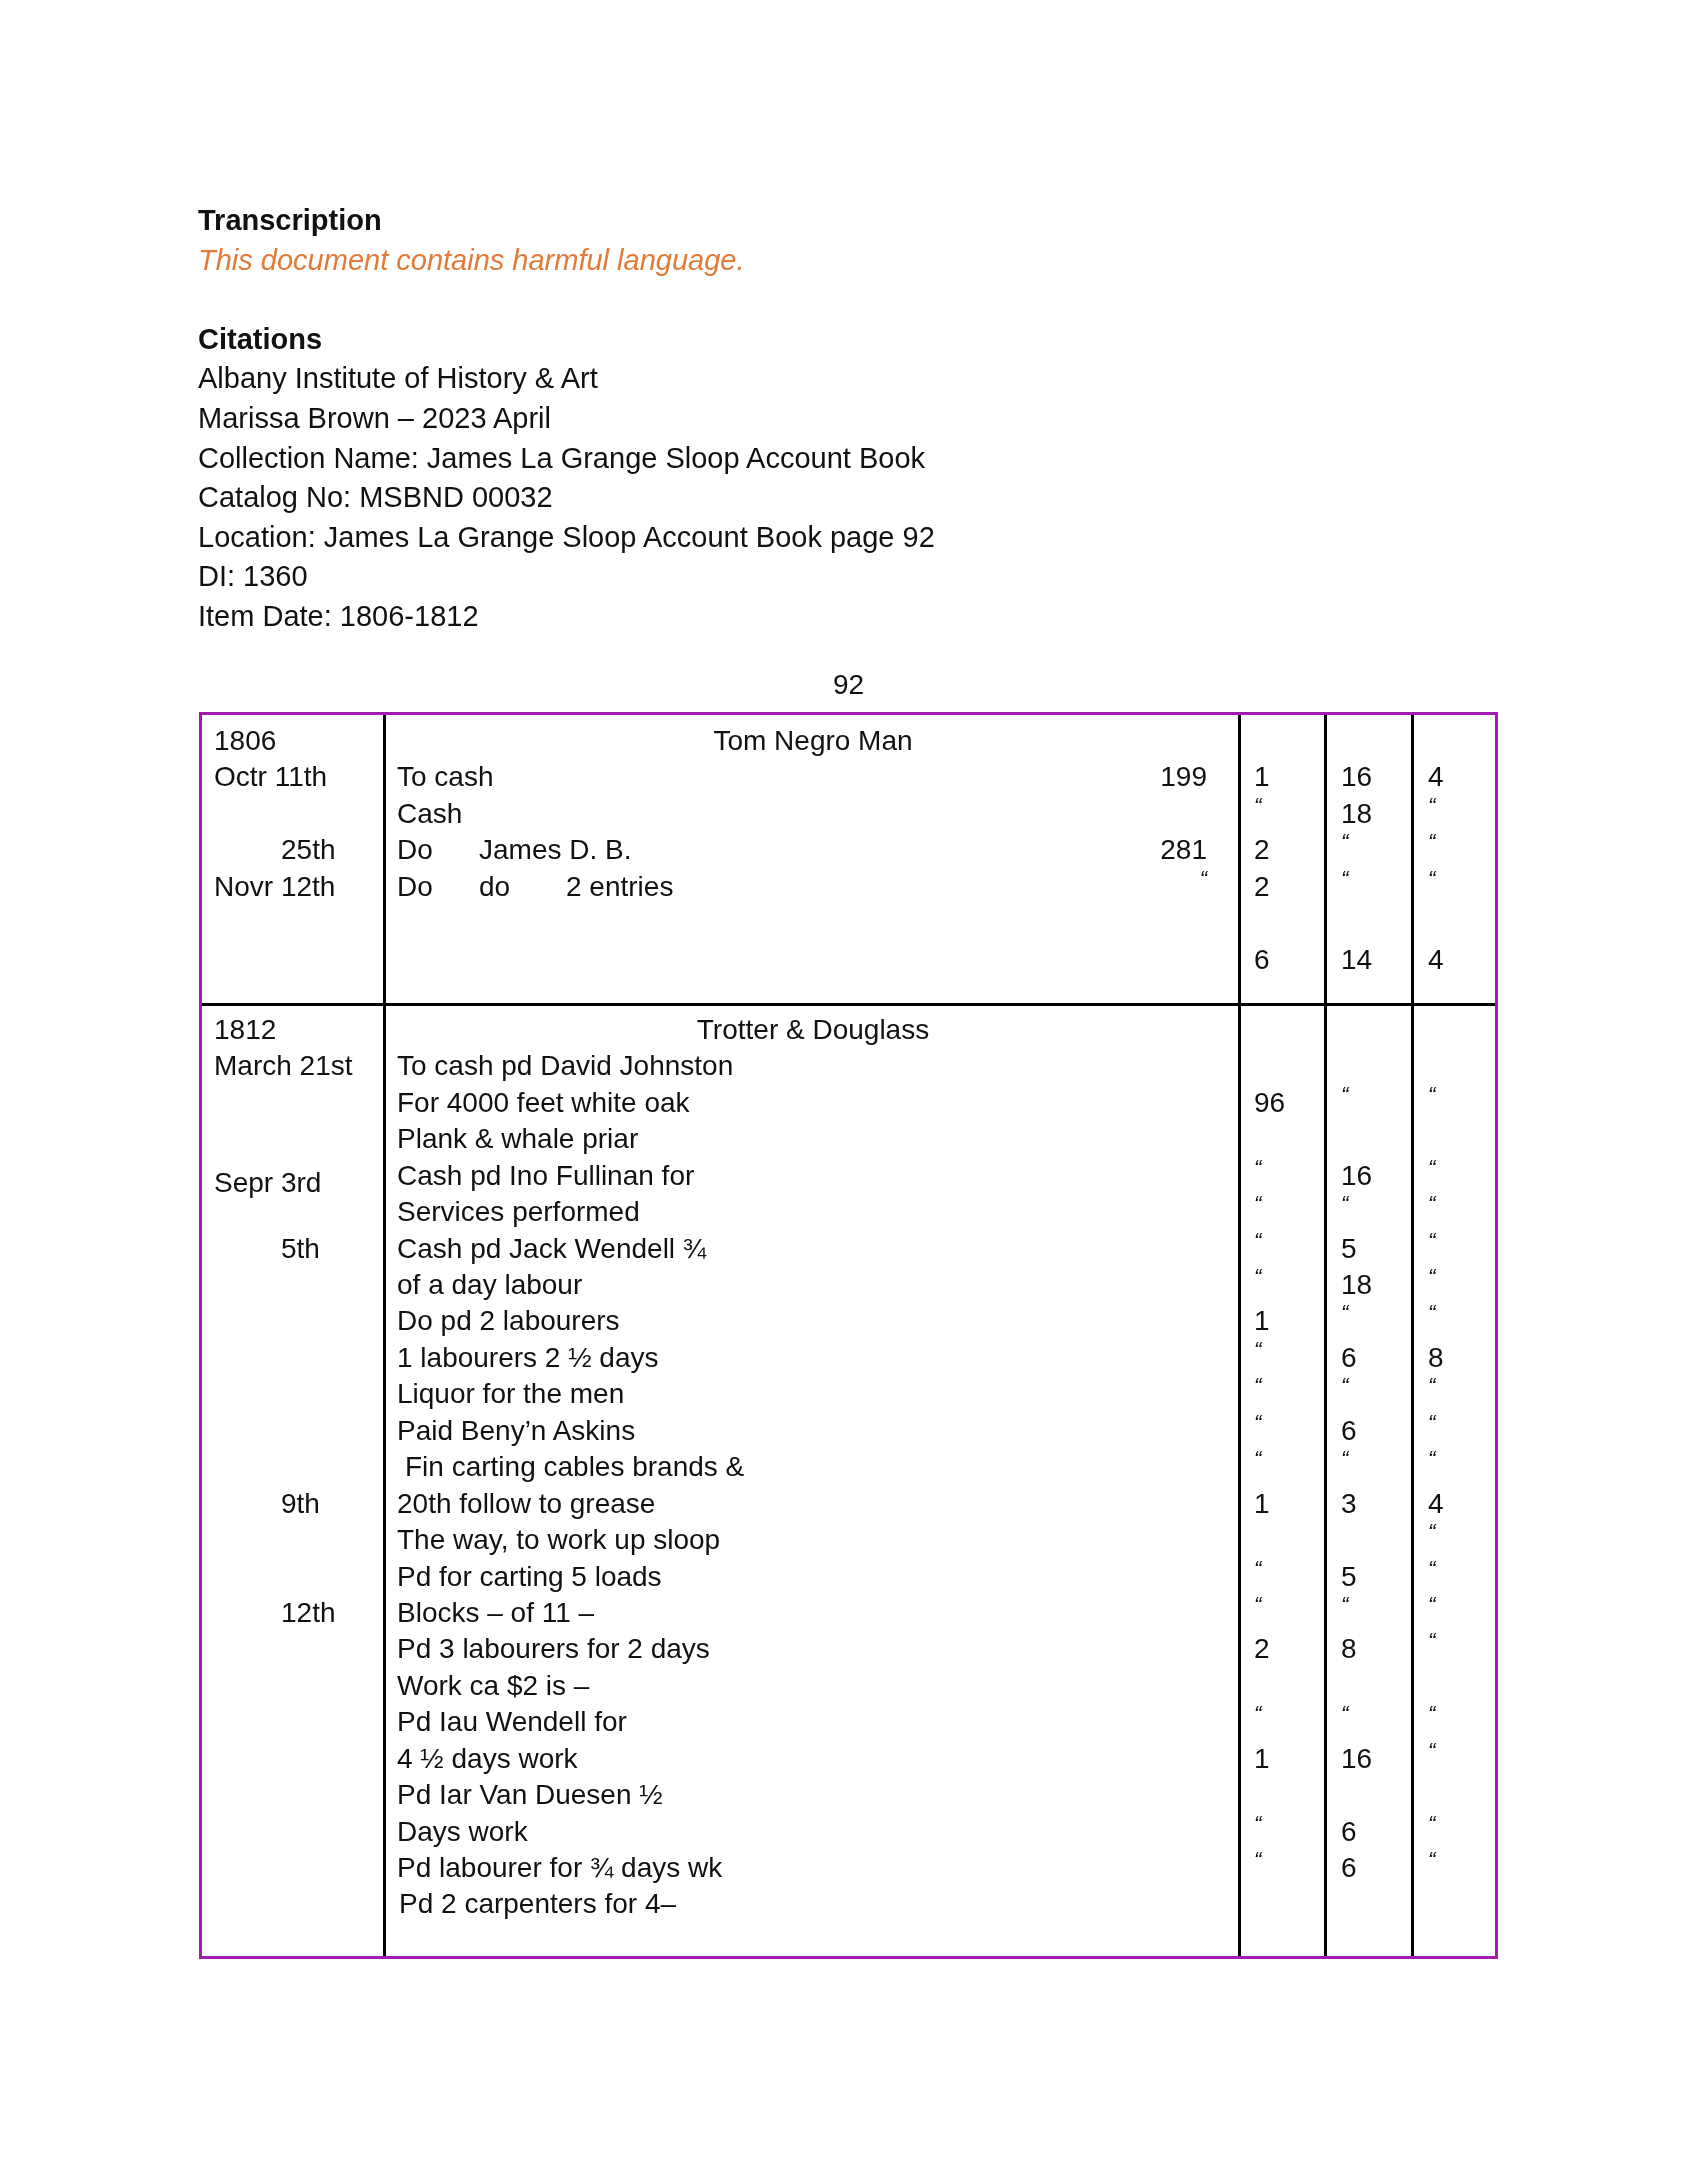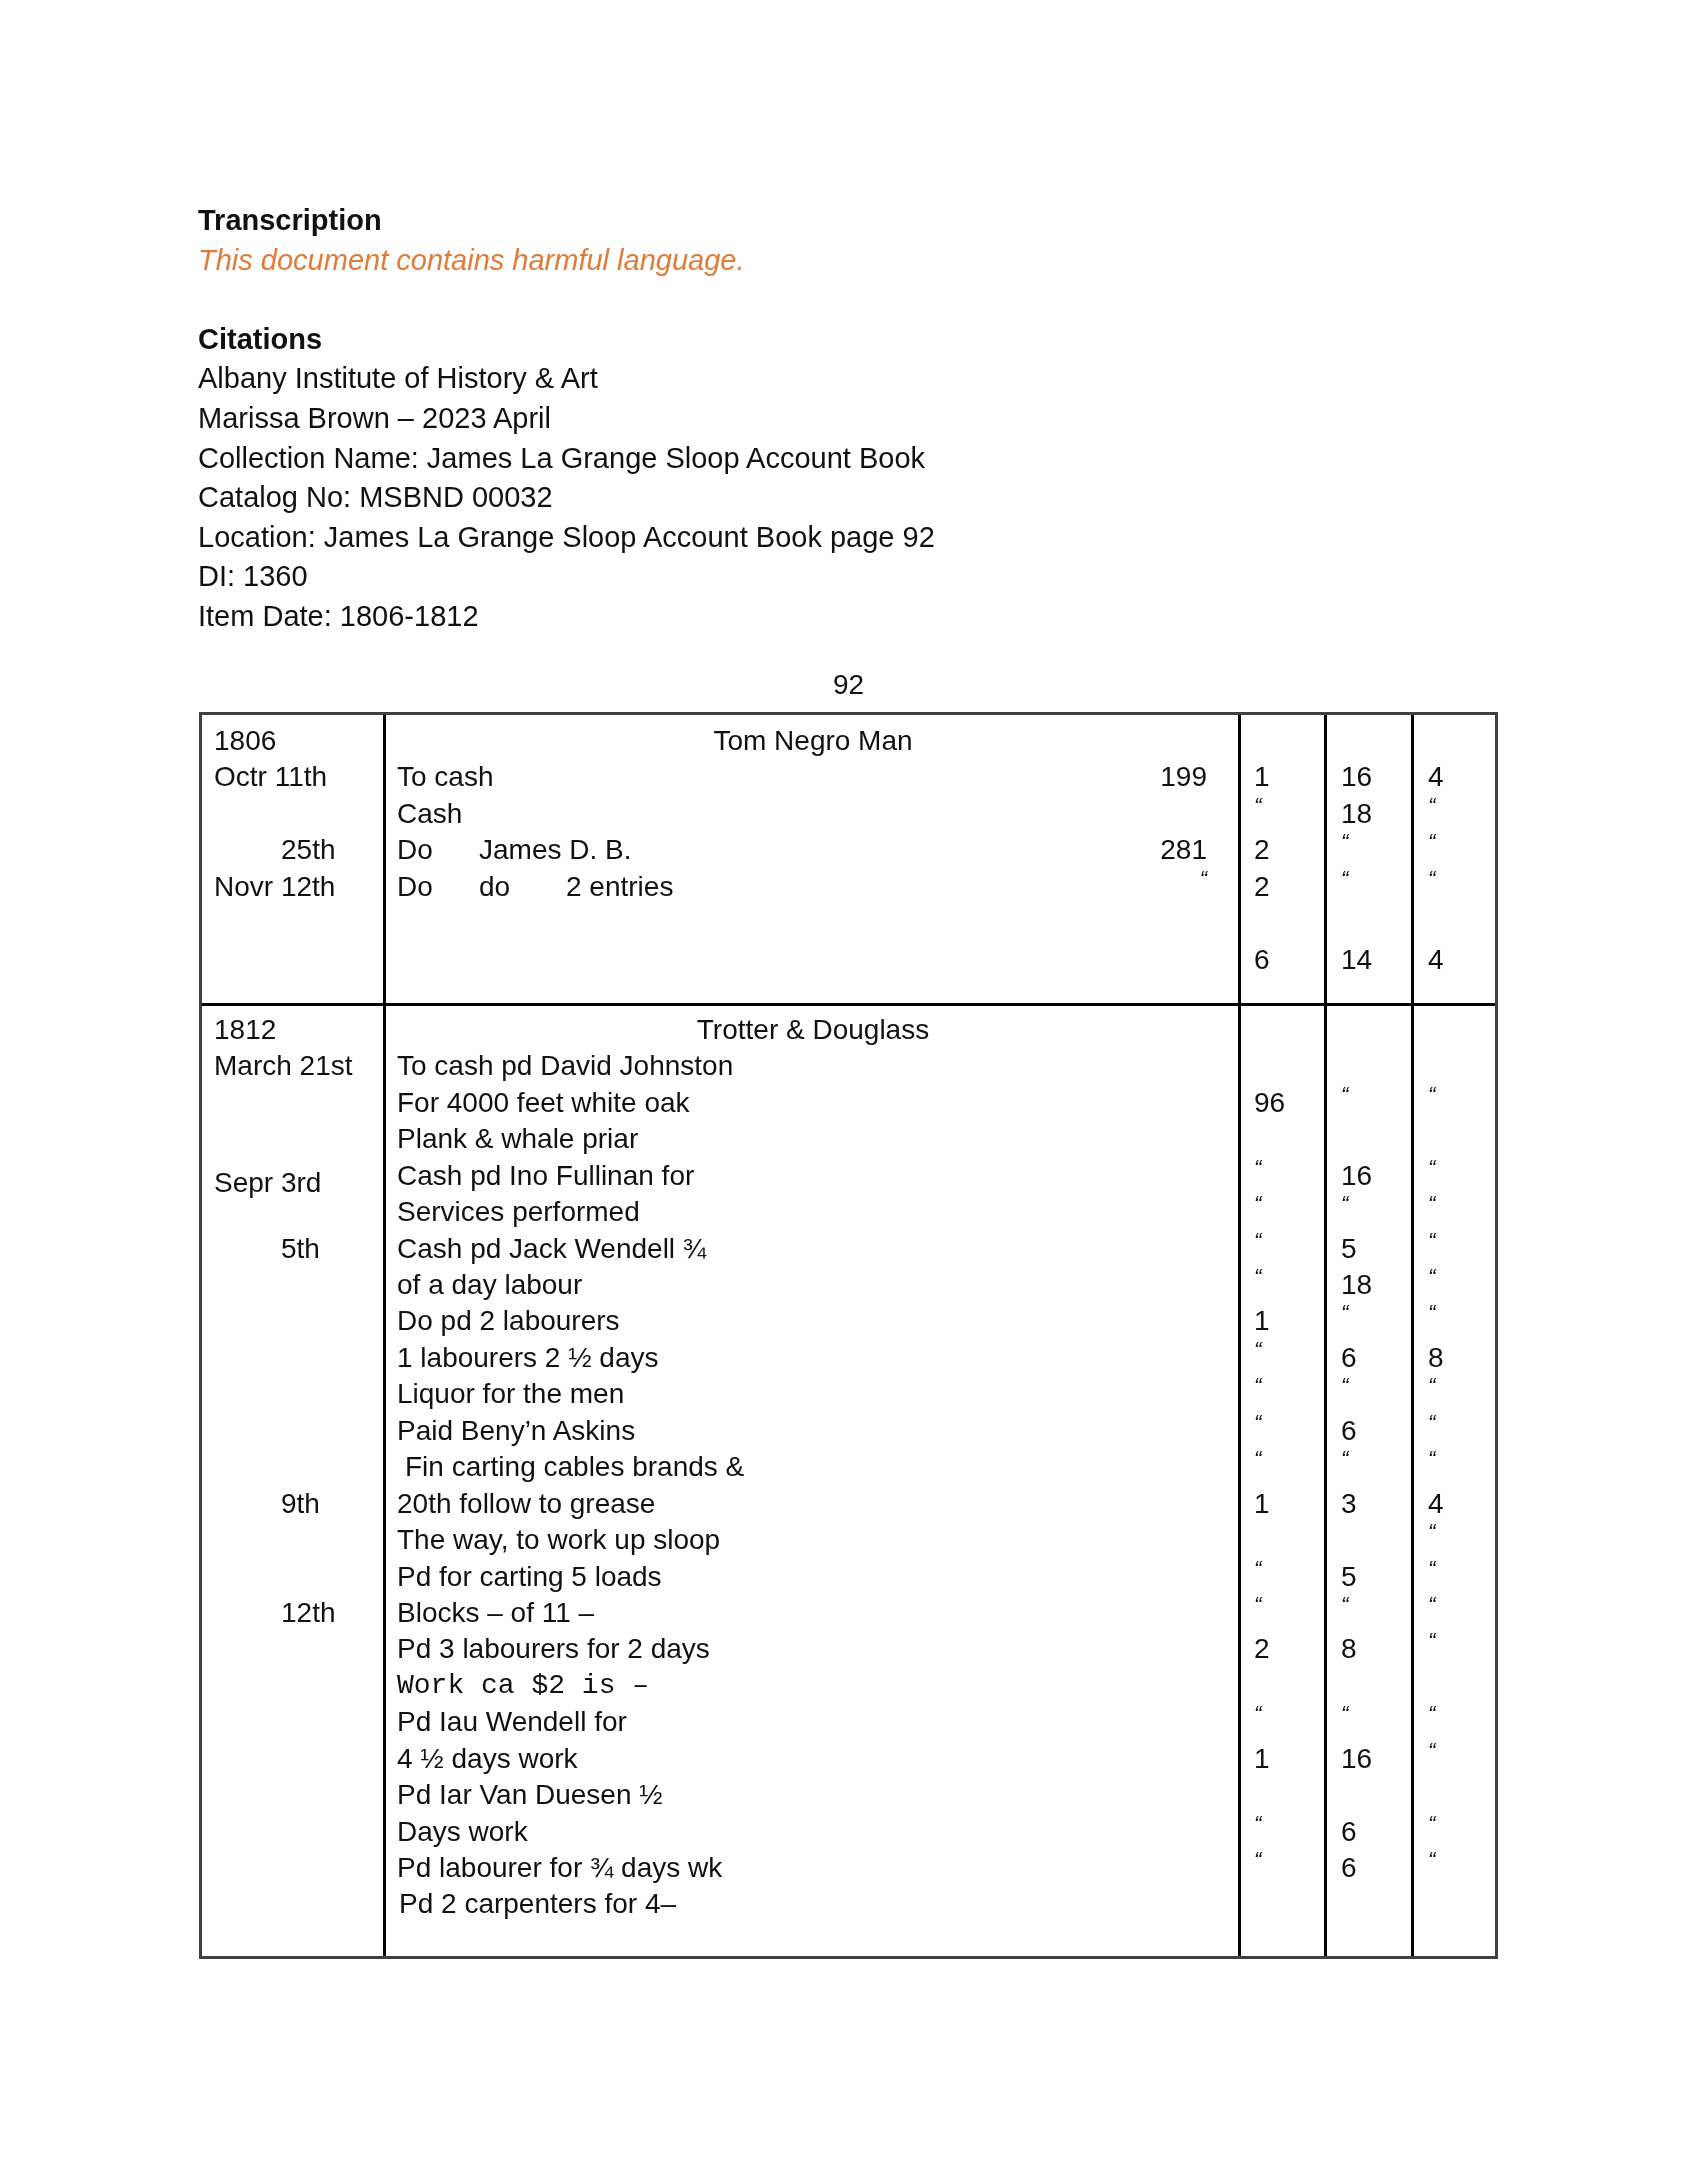--- a/index.html
+++ b/index.html
@@ -5,21 +5,21 @@
   html, body { margin: 0; padding: 0; background: #ffffff; }
   body { width: 1683px; height: 2178px; position: relative; overflow: hidden;
          font-family: "Liberation Sans", sans-serif; color: #111; }
   .doc { position: absolute; left: 198px; top: 0; width: 1307px; }
   .line { position: absolute; left: 0; font-size: 29px; line-height: 40px; white-space: nowrap; }
   .heading { font-weight: bold; text-underline-offset: 4px; text-decoration-thickness: 2px; }
   .warning { color: #E07B39; font-style: italic; }
   .page-num { position: absolute; top: 665px; left: 0; width: 1301px; text-align: center; font-size: 28px; line-height: 40px; }
 
   .ledger { position: absolute; left: 199px; top: 712px; width: 1299px; height: 1247px; box-sizing: border-box;
-            border: 3px solid #404040; }
+            border: 3px solid #a21caf; }
   .hline { position: absolute; left: 0; right: 0; height: 3px; background: #000; }
   .vline { position: absolute; top: 0; bottom: 0; width: 3px; background: #000; }
 
   .cell { position: absolute; font-size: 28px; line-height: 36px; white-space: nowrap; }
   .entry-title { position: absolute; font-size: 28px; line-height: 36px; text-align: center; }
   .ditto { font-size: 22px; font-style: italic; position: relative; top: -10px; }
   .date-indent { padding-left: 67px; }
 </style>
 </head>
 <body>
@@ -141,21 +141,21 @@
       <div class="cell" style="left: 1226px; top: 844px;"><span class="ditto">“</span></div>
       <div class="cell date-indent" style="left: 12px; top: 880px;">12th</div>
       <div class="cell" style="left: 195px; top: 880px;">Blocks – of 11 –</div>
       <div class="cell" style="left: 1052px; top: 880px;"><span class="ditto">“</span></div>
       <div class="cell" style="left: 1139px; top: 880px;"><span class="ditto">“</span></div>
       <div class="cell" style="left: 1226px; top: 880px;"><span class="ditto">“</span></div>
       <div class="cell" style="left: 195px; top: 916px;">Pd 3 labourers for 2 days</div>
       <div class="cell" style="left: 1052px; top: 916px;">2</div>
       <div class="cell" style="left: 1139px; top: 916px;">8</div>
       <div class="cell" style="left: 1226px; top: 916px;"><span class="ditto">“</span></div>
-      <div class="cell" style="left: 195px; top: 953px; font-family: Liberation Mono, monospace;">Work ca $2 is –</div>
+      <div class="cell" style="left: 195px; top: 953px;">Work ca $2 is –</div>
       <div class="cell" style="left: 195px; top: 989px;">Pd Iau Wendell for</div>
       <div class="cell" style="left: 1052px; top: 989px;"><span class="ditto">“</span></div>
       <div class="cell" style="left: 1139px; top: 989px;"><span class="ditto">“</span></div>
       <div class="cell" style="left: 1226px; top: 989px;"><span class="ditto">“</span></div>
       <div class="cell" style="left: 195px; top: 1026px;">4 ½ days work</div>
       <div class="cell" style="left: 1052px; top: 1026px;">1</div>
       <div class="cell" style="left: 1139px; top: 1026px;">16</div>
       <div class="cell" style="left: 1226px; top: 1026px;"><span class="ditto">“</span></div>
       <div class="cell" style="left: 195px; top: 1062px;">Pd Iar Van Duesen ½</div>
       <div class="cell" style="left: 195px; top: 1099px;">Days work</div>

